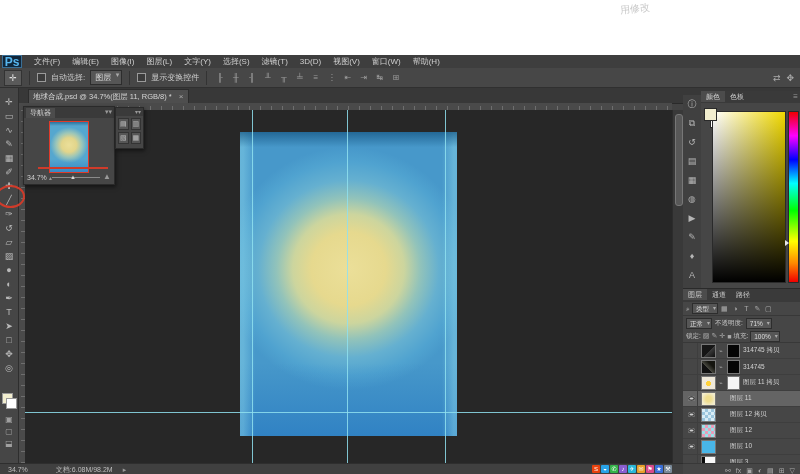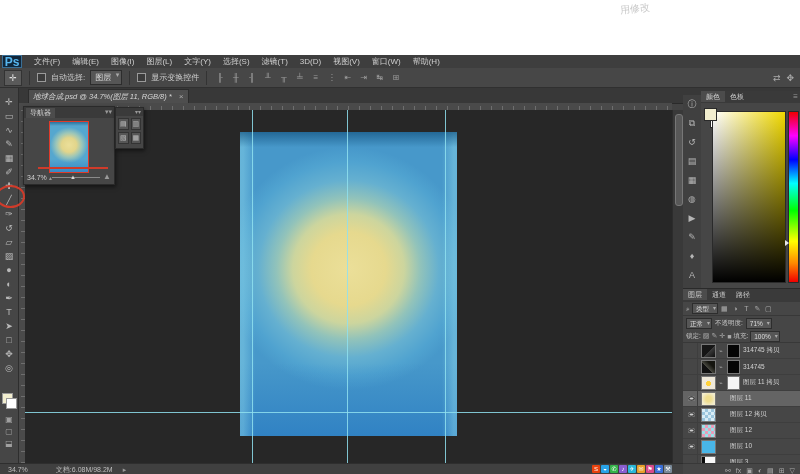--- a/index.html
+++ b/index.html
@@ -22,21 +22,21 @@
   .opt-tool{width:16px;height:14px;background:#5a5a5a;border:1px solid #333;color:#ddd;font-size:9px;text-align:center;line-height:14px;}
   .checkbox{width:7px;height:7px;border:1px solid #9a9a9a;background:#3b3b3b;display:inline-block;}
   .opt-label{font-size:8px;color:#ccc;white-space:nowrap;}
   .dropdown{background:#565656;border:1px solid #2d2d2d;color:#ddd;font-size:8px;padding:1px 10px 1px 4px;position:relative;white-space:nowrap;}
   .dropdown:after{content:"▾";position:absolute;right:2px;top:0;font-size:7px;color:#aaa;}
   .vsep{width:1px;height:14px;background:#333;margin:0 2px;}
   .align-ico{width:11px;height:12px;color:#9f9f9f;font-size:8px;text-align:center;line-height:12px;}
   #opt-right{margin-left:auto;margin-right:6px;display:flex;gap:6px;color:#aaa;font-size:9px;}
   
   #tabrow{left:0;top:33px;width:800px;height:15px;background:#383838;border-bottom:1px solid #2a2a2a;}
-  #doc-tab{position:absolute;left:28px;top:1px;height:14px;background:#4e4e4e;border:1px solid #2c2c2c;border-bottom:none;color:#d6d6d6;font-size:7.5px;line-height:13px;padding:0 4px;white-space:nowrap;font-style:italic;}
+  #doc-tab{position:absolute;left:28px;top:1px;height:14px;background:#4e4e4e;border:1px solid #2c2c2c;border-bottom:none;color:#d6d6d6;font-size:7.5px;line-height:13px;padding:0 4px;white-space:nowrap;}
   #doc-tab .close{color:#aaa;margin-left:5px;font-size:8px;}
   
   #hruler{left:18px;top:48px;width:654px;height:7px;background:#4a4a4a;border-bottom:1px solid #2c2c2c;background-image:repeating-linear-gradient(to right,#6e6e6e 0 1px,transparent 1px 11px);background-size:11px 4px;background-position:0 3px;background-repeat:repeat-x;}
   #vruler{left:18px;top:55px;width:7px;height:353px;background:#4a4a4a;border-right:1px solid #2c2c2c;background-image:repeating-linear-gradient(to bottom,#6e6e6e 0 1px,transparent 1px 11px);background-size:4px 11px;background-position:3px 0;background-repeat:repeat-y;}
   #ruler-corner{left:18px;top:48px;width:7px;height:7px;background:#424242;border-right:1px solid #2c2c2c;border-bottom:1px solid #2c2c2c;}
   
   #pasteboard{left:25px;top:55px;width:647px;height:353px;background:#272727;overflow:hidden;}
   #canvas{position:absolute;left:215px;top:22px;width:217px;height:304px;
     background:
       linear-gradient(to bottom, rgba(16,78,122,.65) 0, rgba(16,78,122,0) 5%),

